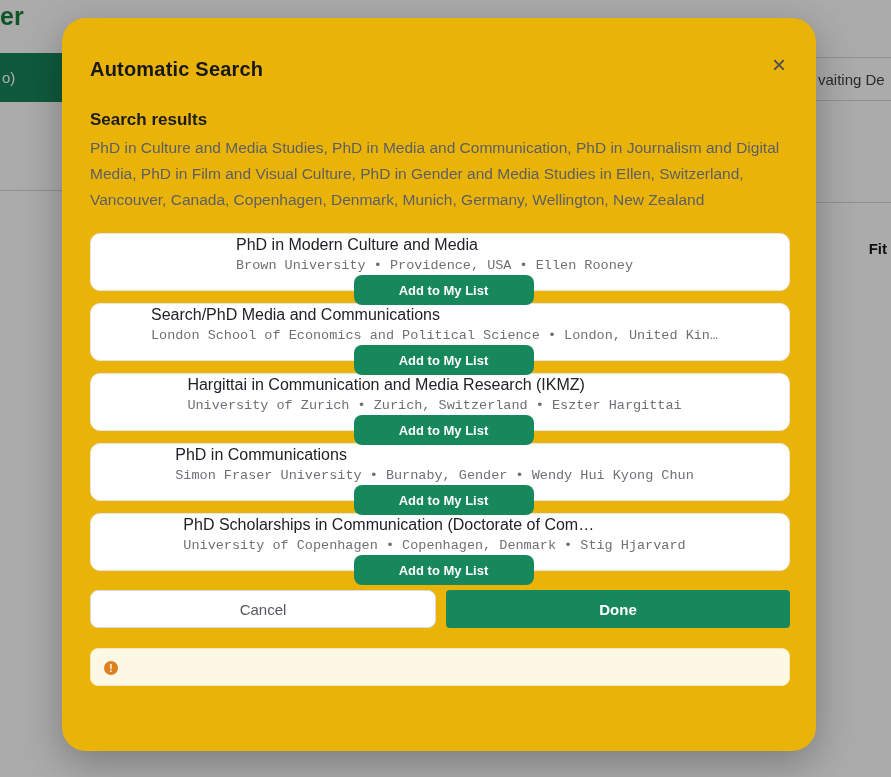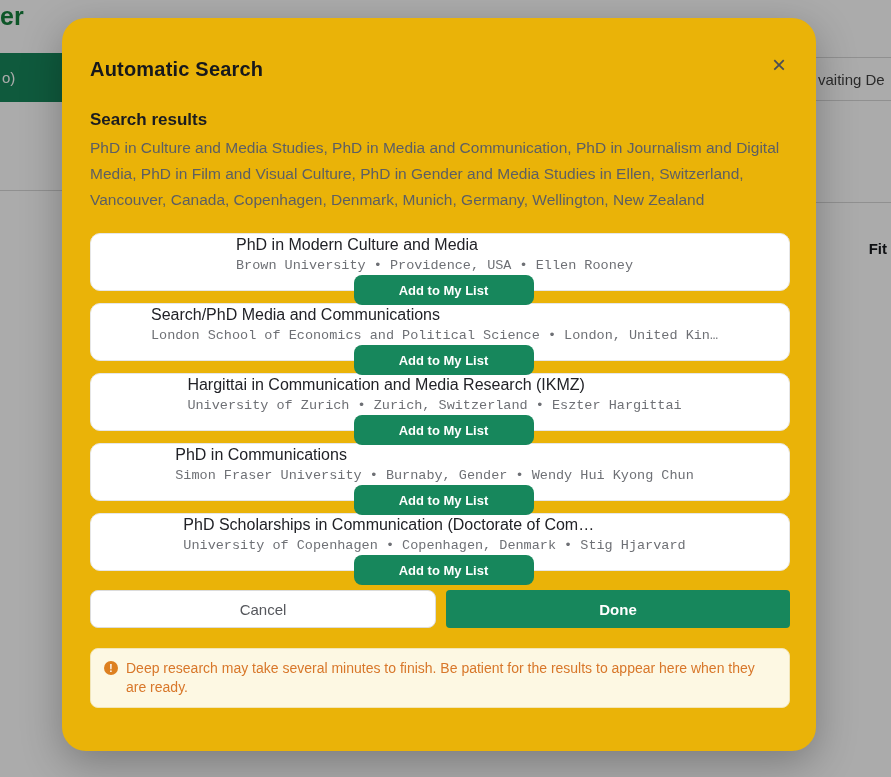--- a/index.html
+++ b/index.html
@@ -171,15 +171,14 @@
     </div>
   </div>
 
   <div class="footer-row">
     <button class="cancel-btn">Cancel</button>
     <button class="done-btn">Done</button>
   </div>
 
   <div class="notice">
     <span class="notice-icon">!</span>
-    <span class="notice-text">Deep research may take several minutes to finish. Be patient for the results to appear here when they are ready.</span>
   </div>
 </div>
 
 </body></html>

